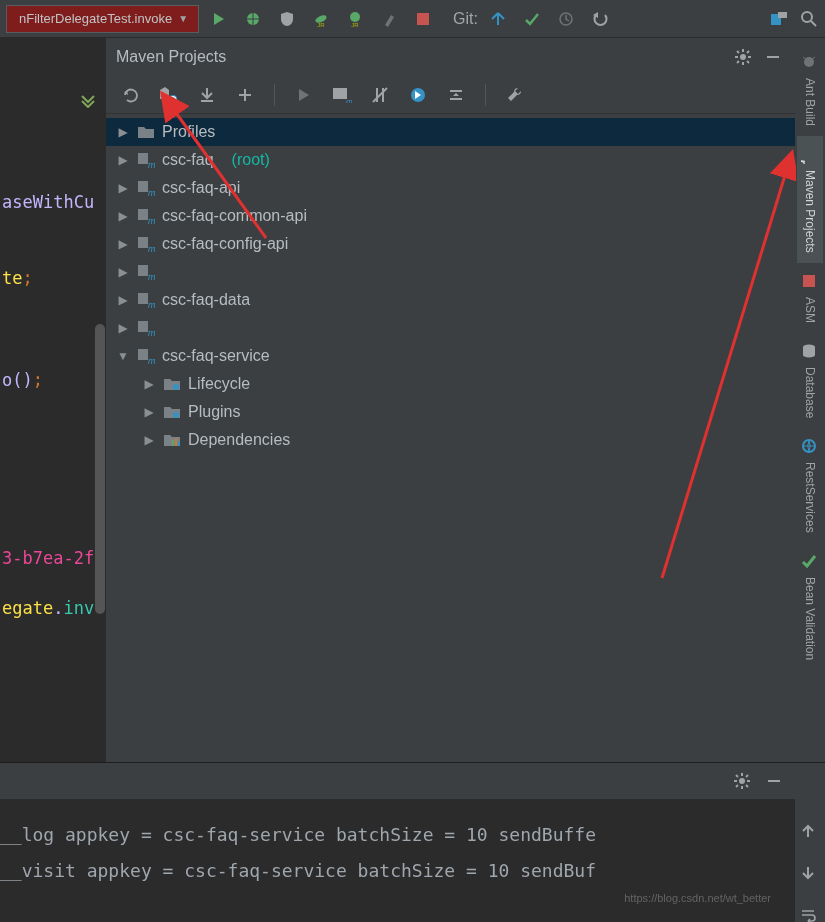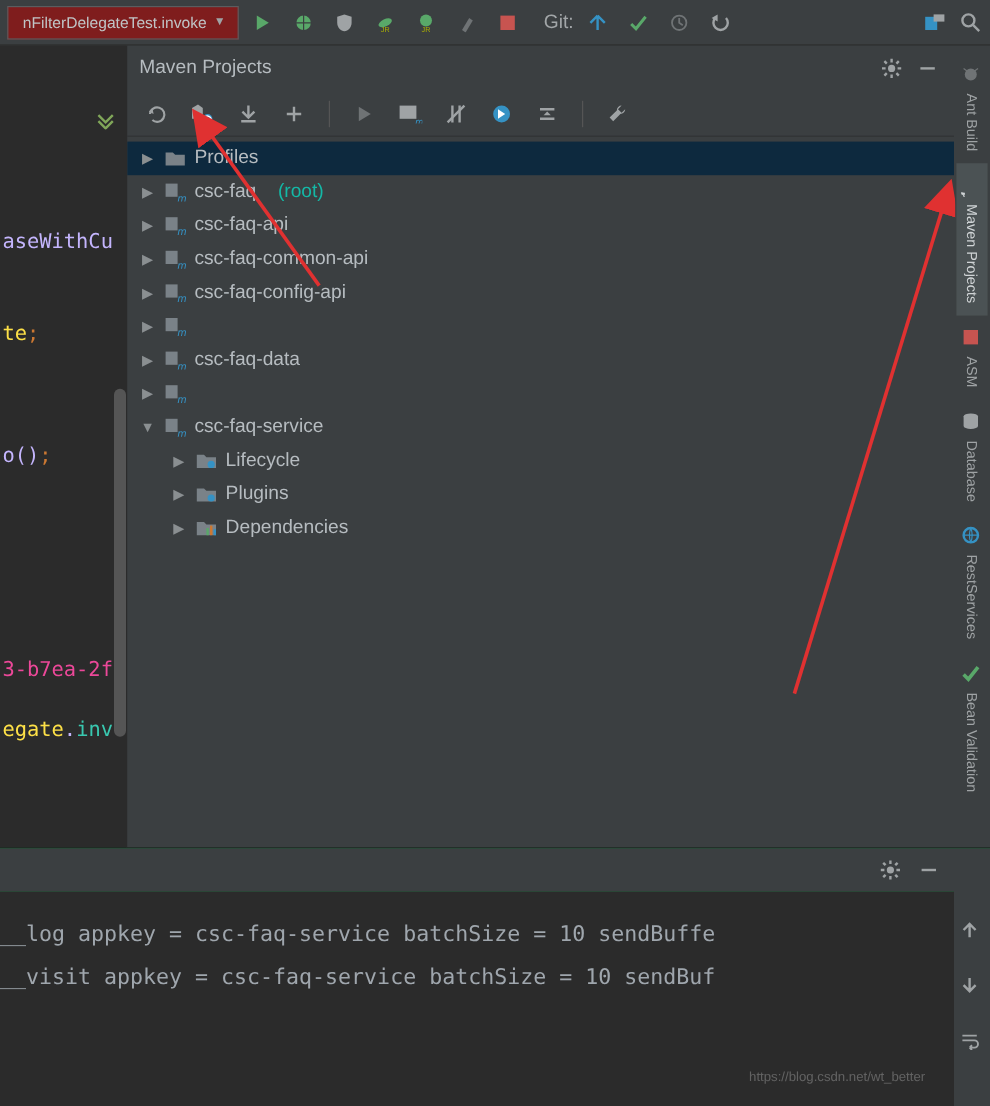--- a/index.html
+++ b/index.html
@@ -45,21 +45,21 @@
   .tree-row .node-suffix { color: #14b8a6; margin-left: 12px; }
   .tree-indent-1 { padding-left: 36px; }
 
   
   .right-sidebar { width: 30px; background: #3b3f41; display: flex; flex-direction: column; align-items: center; padding-top: 6px; gap: 0; font-size: 12px; color: #9fa3a5; }
   .sb-item { writing-mode: vertical-rl; padding: 10px 4px; display: flex; align-items: center; gap: 6px; }
   .sb-item.active { background: #4b5254; color: #d0d4d6; }
   .sb-ico { width: 18px; height: 18px; }
 
   
-  .bottom { height: 216px; display: flex; background: #15803d; border-top: 1px solid #1e1e1e; }
+  .bottom { height: 160px; display: flex; background: #5eead4; border-top: 1px solid #1e1e1e; }
   .console-wrap { flex: 1; display: flex; flex-direction: column; }
   .console-header { height: 36px; display: flex; align-items: center; justify-content: flex-end; padding-right: 10px; gap: 10px; background: #3b3f41; }
   .console-header .hicon { width:22px; height:22px; display:flex; align-items:center; justify-content:center; color:#9fa3a5;}
   .console-body { flex: 1; background: #2b2b2b; padding: 18px 0 0 0; font-family: "Menlo","Consolas",monospace; font-size: 18px; line-height: 36px; color: #9fa6ad; overflow: hidden; position: relative; }
   .console-line { white-space: pre; }
   .console-sb-right { width: 30px; background: #3b3f41; display:flex; flex-direction:column; align-items:center; padding-top: 60px; gap:26px;}
   .console-sb-right .cicon { width:20px; height:20px; color:#9fa3a5;}
 
   .watermark { position: absolute; right: 24px; bottom: 6px; font-size: 11px; color: rgba(200,200,200,0.35); font-family: sans-serif; }
 

